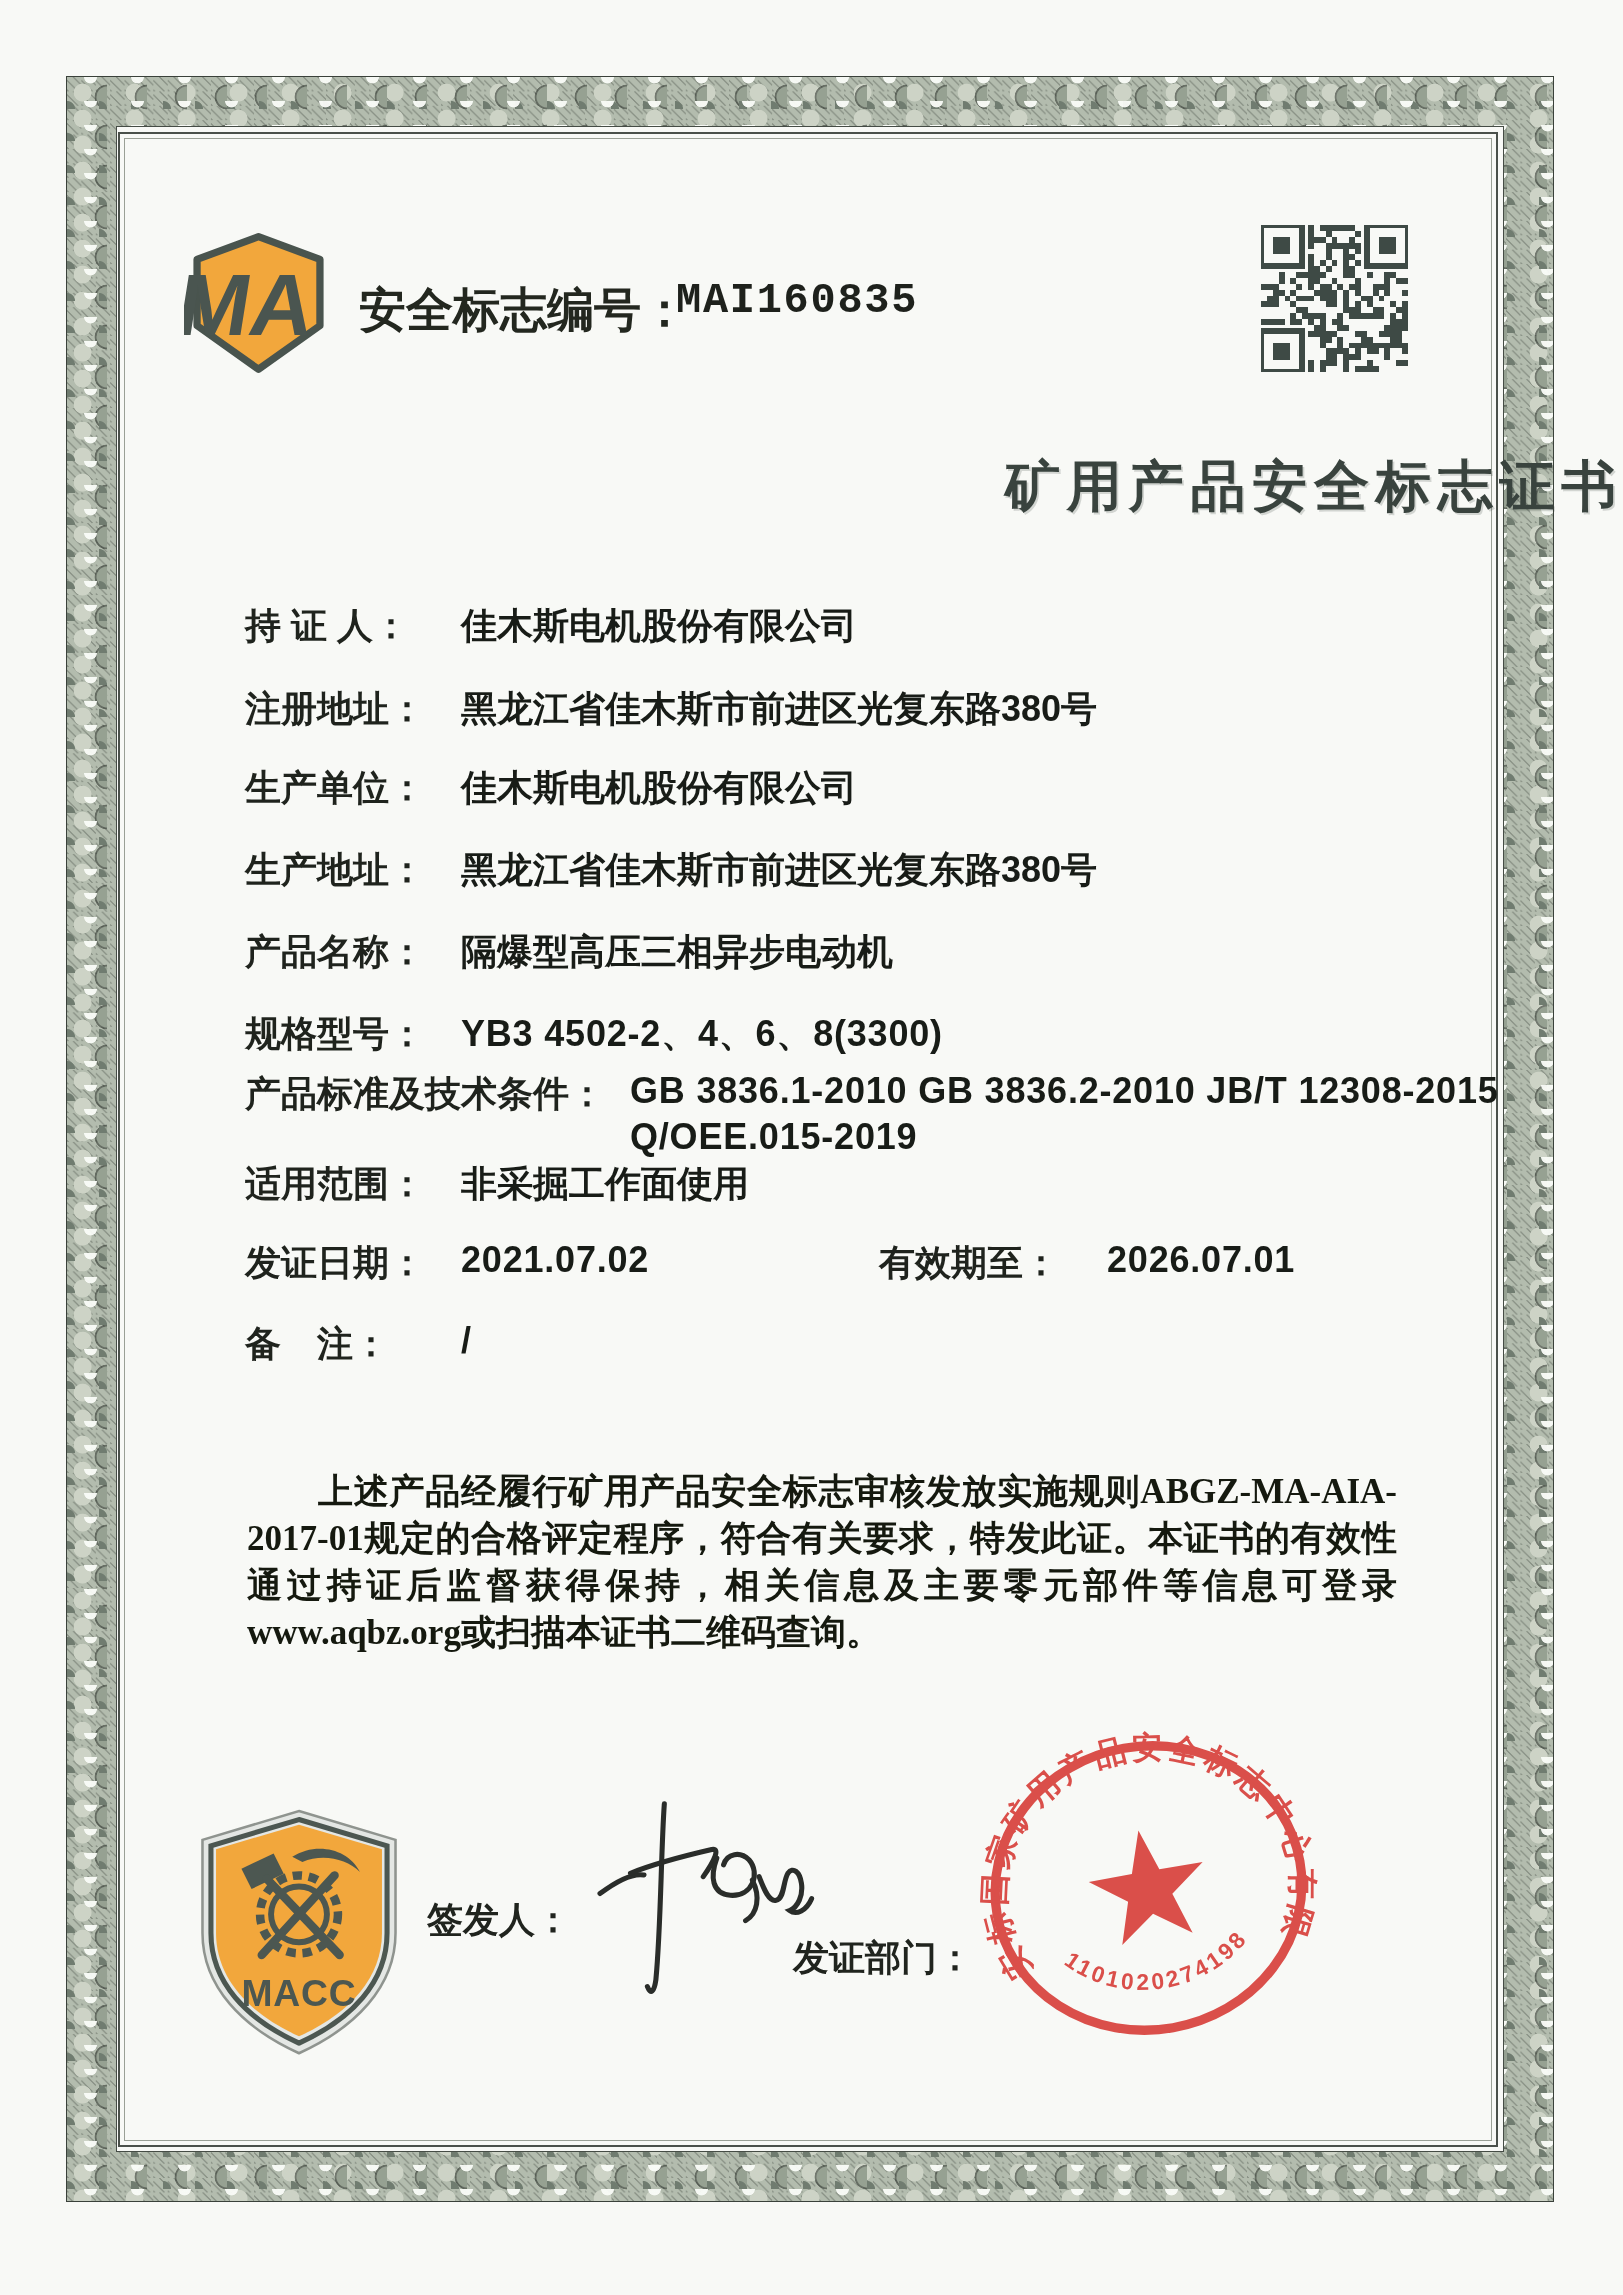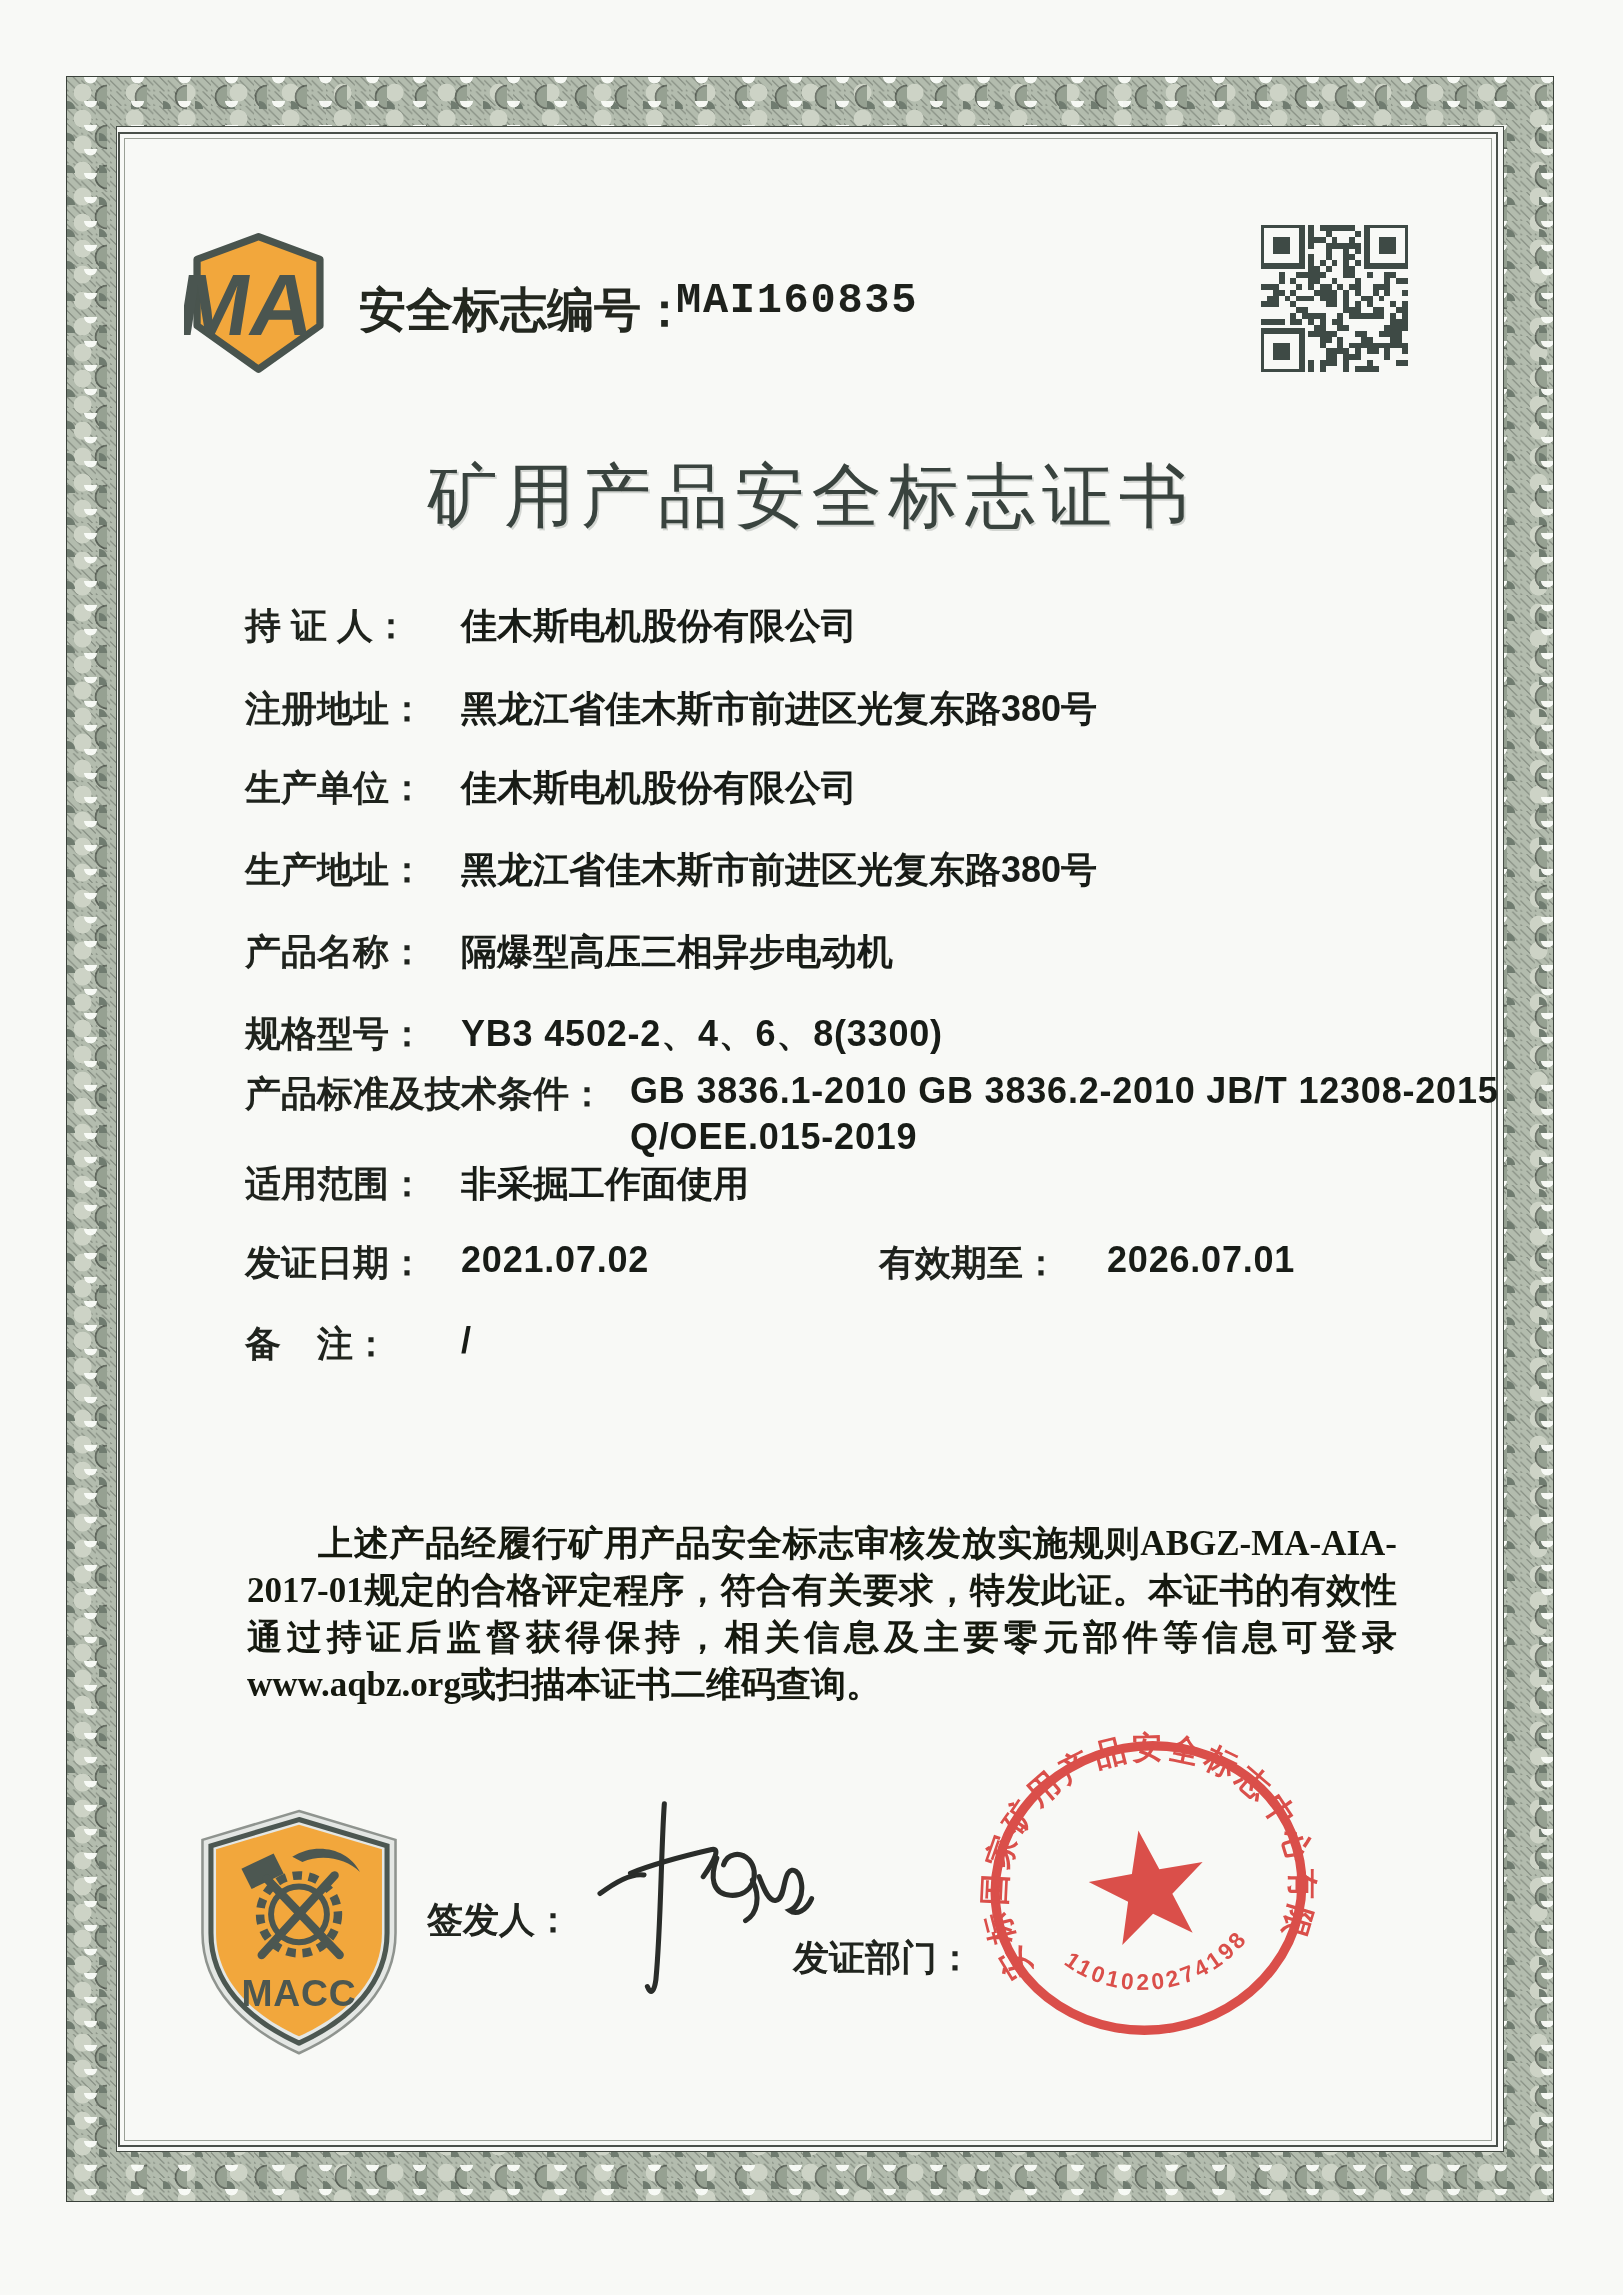--- a/index.html
+++ b/index.html
@@ -32,33 +32,33 @@
   .ghost{position:absolute;width:85px;height:85px;display:flex;align-items:center;justify-content:center;
     font-weight:900;font-size:44px;color:rgba(140,150,138,.16);border:2.5px solid rgba(140,150,138,.12);
     transform:rotate(-18deg);border-radius:6.8px;}
   
   .ma-badge{position:absolute;left:184px;top:227px;width:149px;height:152px;}
   .serial-label{position:absolute;left:359px;top:279px;font-size:47px;font-weight:700;color:#23271f;}
   .serial-value{position:absolute;left:676px;top:277px;font-size:42px;font-weight:700;
     font-family:Liberation Mono, monospace;color:#1e211c;letter-spacing:1.7px;}
   .qr{position:absolute;left:1261px;top:225px;width:147px;height:147px;}
   
-  .cert-title{position:absolute;left:0;top:450px;width:100%;text-align:center;
-    font-family:"Liberation Serif",serif;font-weight:400;font-size:70px;letter-spacing:6.8px;
+  .cert-title{position:absolute;left:0;top:450px;width:100%;text-align:right;
+    font-family:"Liberation Serif",serif;font-weight:700;font-size:55px;letter-spacing:6.8px;
     color:#39433e;text-shadow:1.7px 1.7px 0 rgba(40,48,42,.18);}
   
   .row{position:absolute;left:245px;width:1251px;font-size:36px;font-weight:700;white-space:nowrap;}
   .row .lab{position:absolute;left:0;color:#1f231d;}
   .row .val{position:absolute;left:216px;color:#181c17;}
   .row .val2{position:absolute;left:385px;color:#181c17;}
   .row .lab2{position:absolute;left:634px;color:#1f231d;}
   .row .valb{position:absolute;left:862px;color:#181c17;}
   .num{font-family:"Liberation Sans",sans-serif;letter-spacing:0.8px;}
   
-  .statement{position:absolute;left:247px;top:1520px;width:1150px;
+  .statement{position:absolute;left:247px;top:1468px;width:1150px;
     font-family:"Liberation Serif",serif;font-size:35px;line-height:47px;color:#15190f;
     text-align:justify;text-indent:71px;font-weight:600;}
   
   .macc{position:absolute;left:188px;top:1806px;width:222px;height:254px;}
   .signer-label{position:absolute;left:427px;top:1896px;font-size:36px;font-weight:700;}
   .signature{position:absolute;left:583px;top:1792px;width:271px;height:237px;}
   .dept-label{position:absolute;left:793px;top:1934px;font-size:36px;font-weight:700;}
   .seal{position:absolute;left:954px;top:1698px;width:389px;height:380px;transform:rotate(-10deg);opacity:.93;}
 </style>
 </head>

